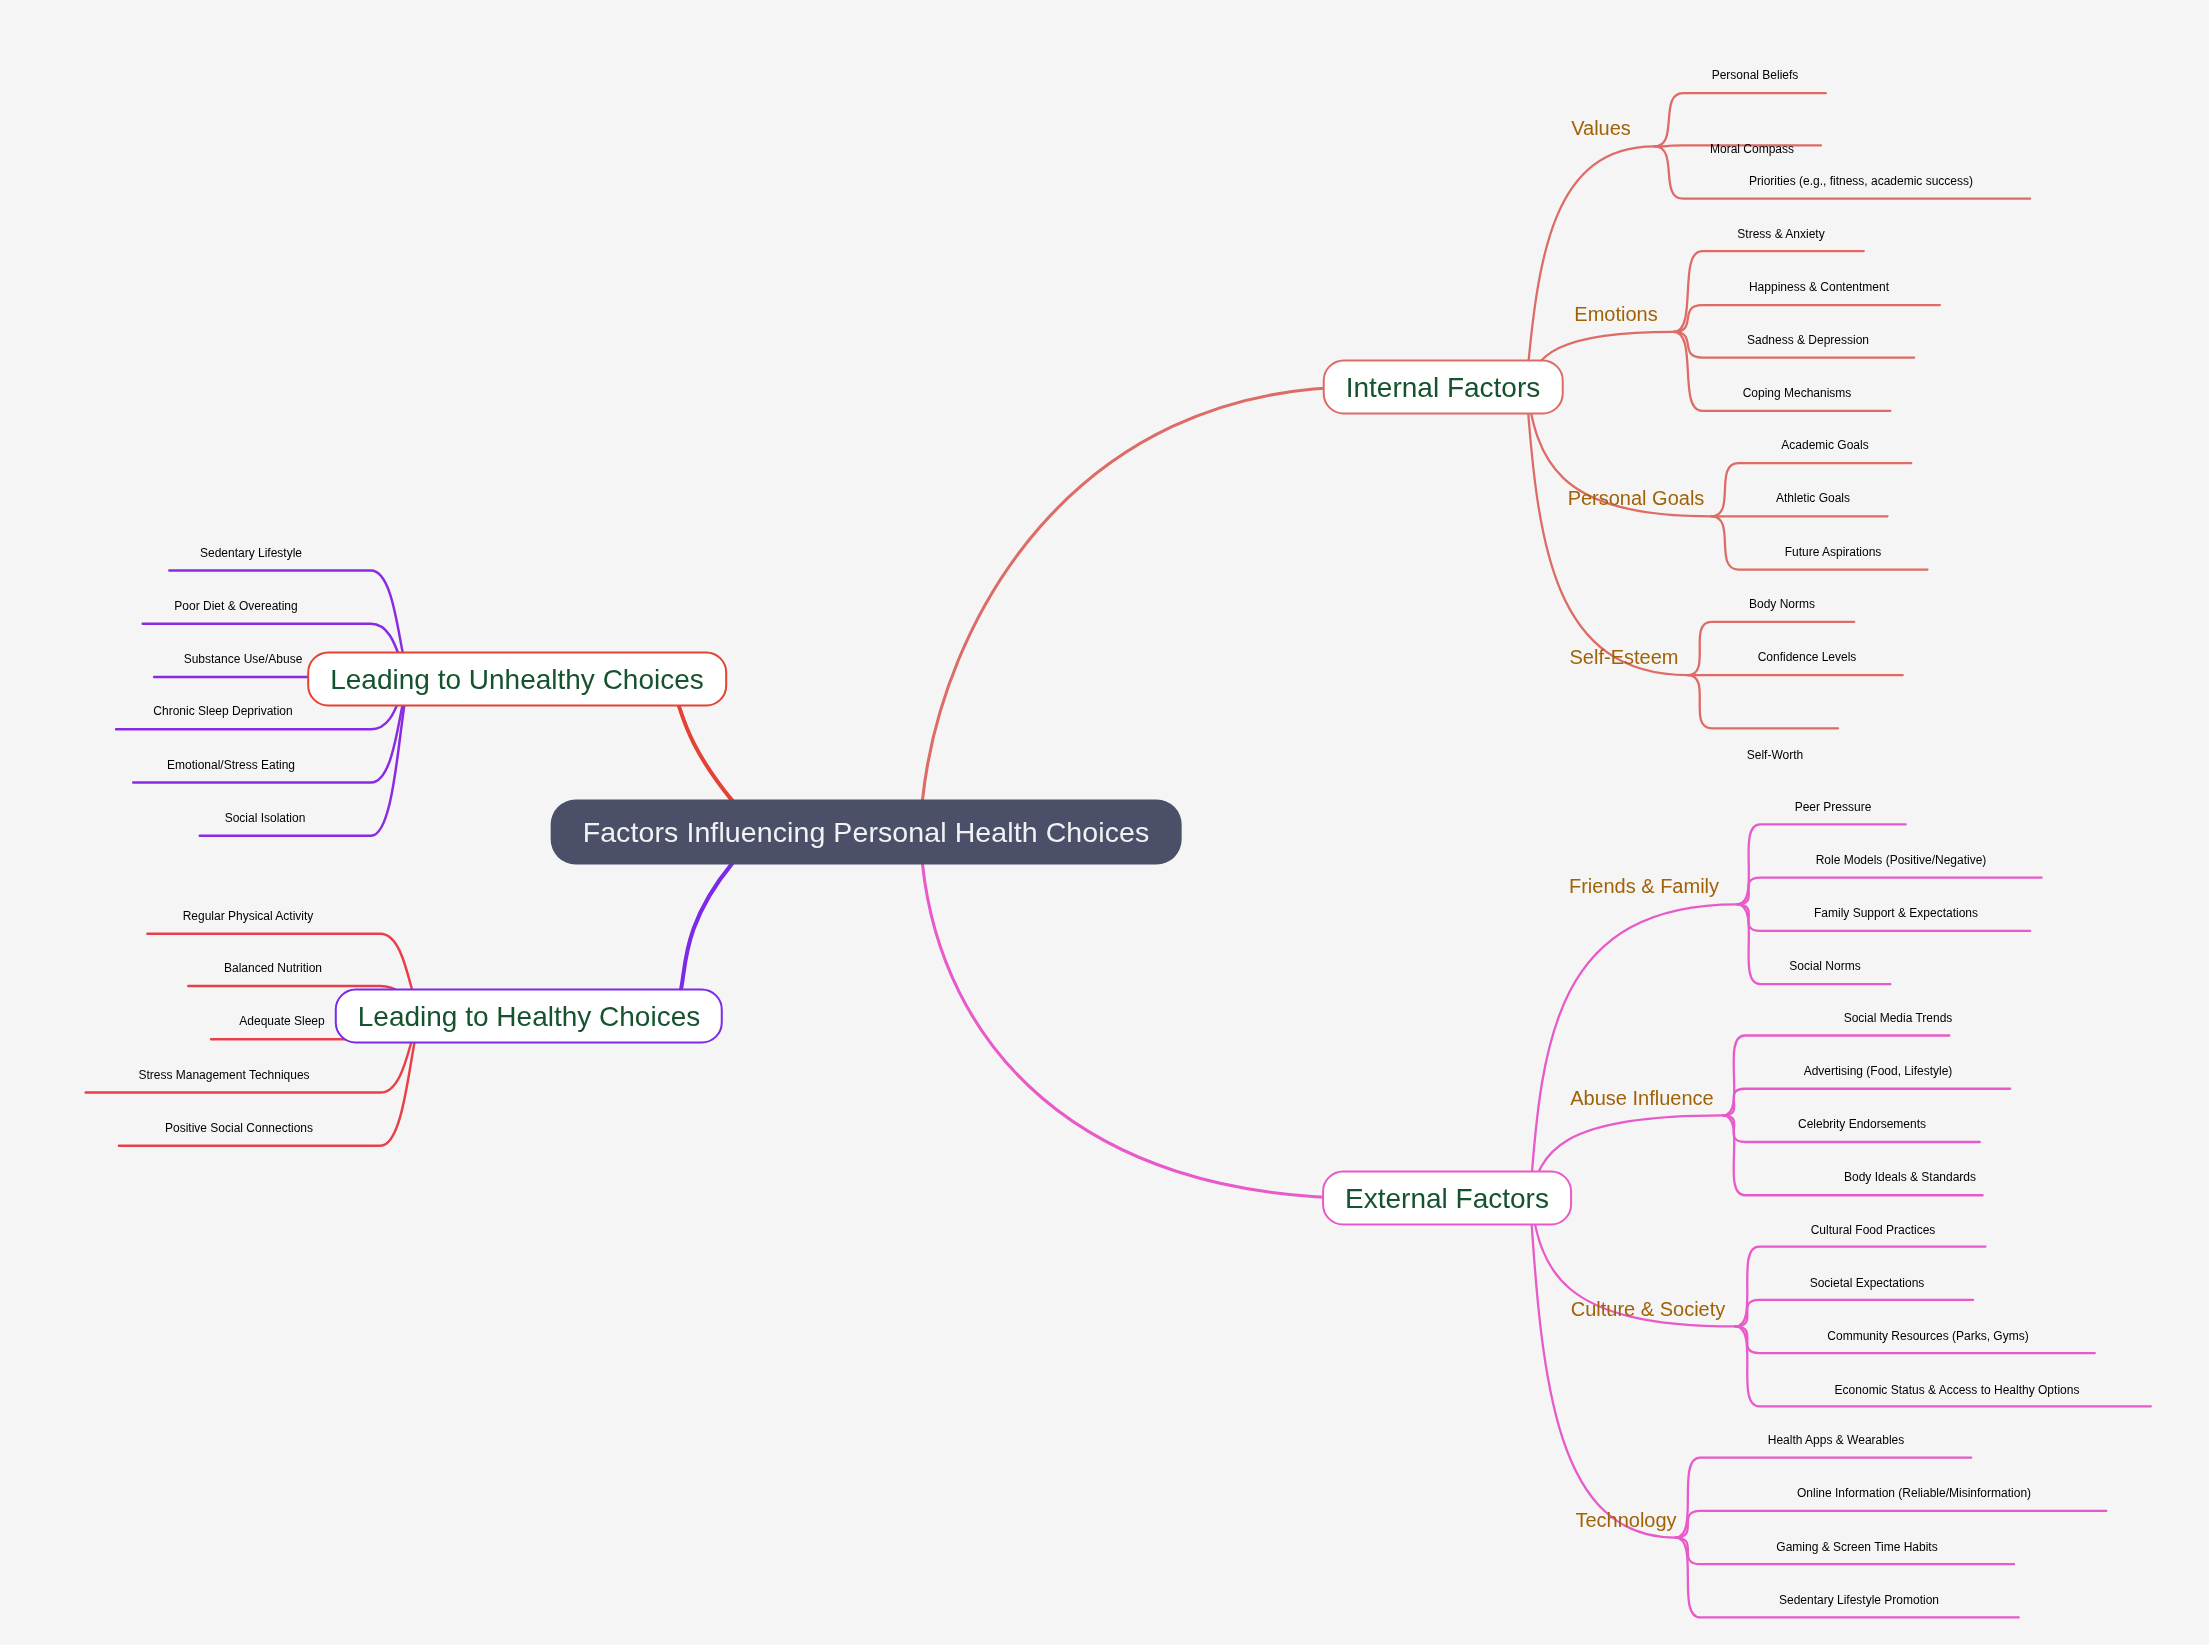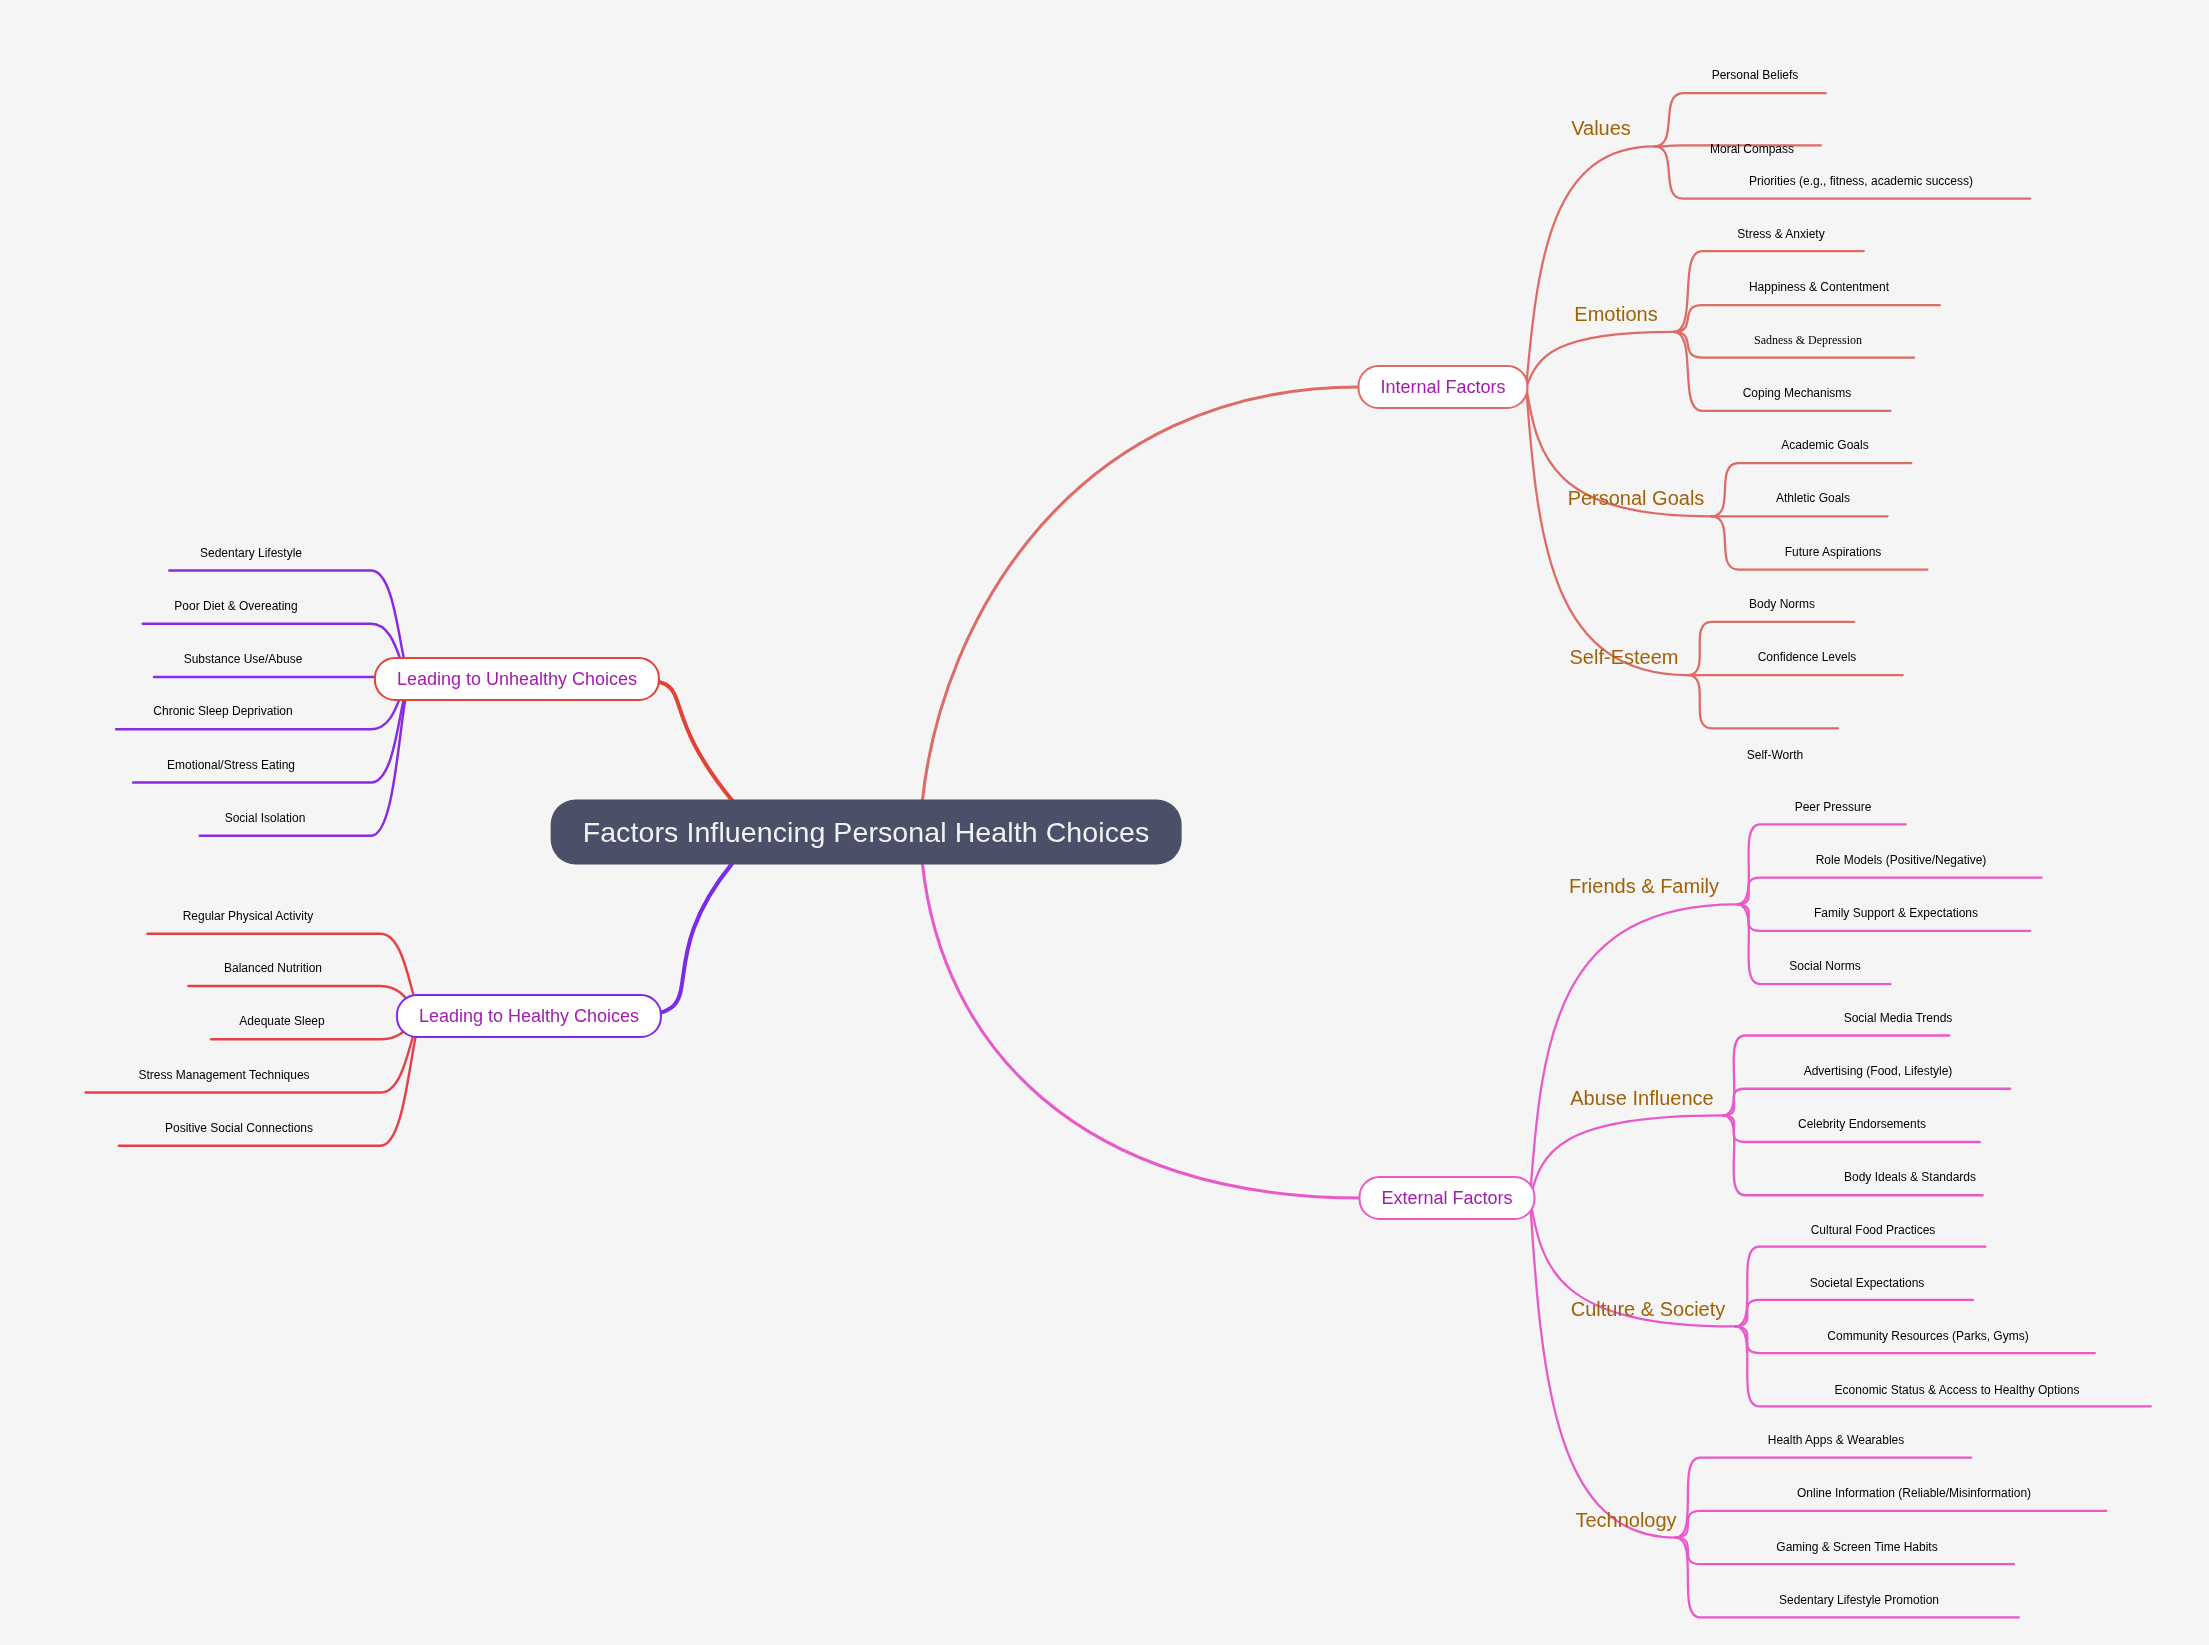--- a/index.html
+++ b/index.html
@@ -36,22 +36,22 @@
     padding: 16px 32px;
     font-size: 28.5px;
     letter-spacing: 0.1px;
   }
   
   .node.pill {
     background: #ffffff;
     border: 2.9px solid #dd6b66;
     border-radius: 21px;
     padding: 9.5px 21px;
-    font-size: 18px;
-    color: #a21caf;
+    font-size: 28px;
+    color: #14532d;
   }
   
   .node.branch {
     font-size: 20px;
     color: #a16207;
     background: transparent;
   }
   
   .node.leaf {
     font-size: 12px;
@@ -120,21 +120,21 @@
   <div id="nodes">
       <div class="node root" style="left: 866px; top: 832px;">Factors Influencing Personal Health Choices</div>
       <div class="node pill" style="left: 1443px; top: 387px; border-color: rgb(221, 107, 102);">Internal Factors</div>
       <div class="node branch" style="left: 1601px; top: 128px;">Values</div>
       <div class="node leaf" style="left: 1755px; top: 75px;">Personal Beliefs</div>
       <div class="node leaf" style="left: 1752px; top: 127px; margin-top: 22px;">Moral Compass</div>
       <div class="node leaf" style="left: 1861px; top: 181px;">Priorities (e.g., fitness, academic success)</div>
       <div class="node branch" style="left: 1616px; top: 314px;">Emotions</div>
       <div class="node leaf" style="left: 1781px; top: 234px;">Stress &amp; Anxiety</div>
       <div class="node leaf" style="left: 1819px; top: 287px;">Happiness &amp; Contentment</div>
-      <div class="node leaf" style="left: 1808px; top: 340px; font-family: Liberation Serif, serif;">Sadness &amp; Depression</div>
+      <div class="node leaf" style="left: 1808px; top: 340px;">Sadness &amp; Depression</div>
       <div class="node leaf" style="left: 1797px; top: 393px;">Coping Mechanisms</div>
       <div class="node branch" style="left: 1636px; top: 498px;">Personal Goals</div>
       <div class="node leaf" style="left: 1825px; top: 445px;">Academic Goals</div>
       <div class="node leaf" style="left: 1813px; top: 498px;">Athletic Goals</div>
       <div class="node leaf" style="left: 1833px; top: 552px;">Future Aspirations</div>
       <div class="node branch" style="left: 1624px; top: 657px;">Self-Esteem</div>
       <div class="node leaf" style="left: 1782px; top: 604px;">Body Norms</div>
       <div class="node leaf" style="left: 1807px; top: 657px;">Confidence Levels</div>
       <div class="node leaf" style="left: 1775px; top: 710px; margin-top: 45px;">Self-Worth</div>
       <div class="node pill" style="left: 1447px; top: 1198px; border-color: rgb(232, 89, 201);">External Factors</div>

